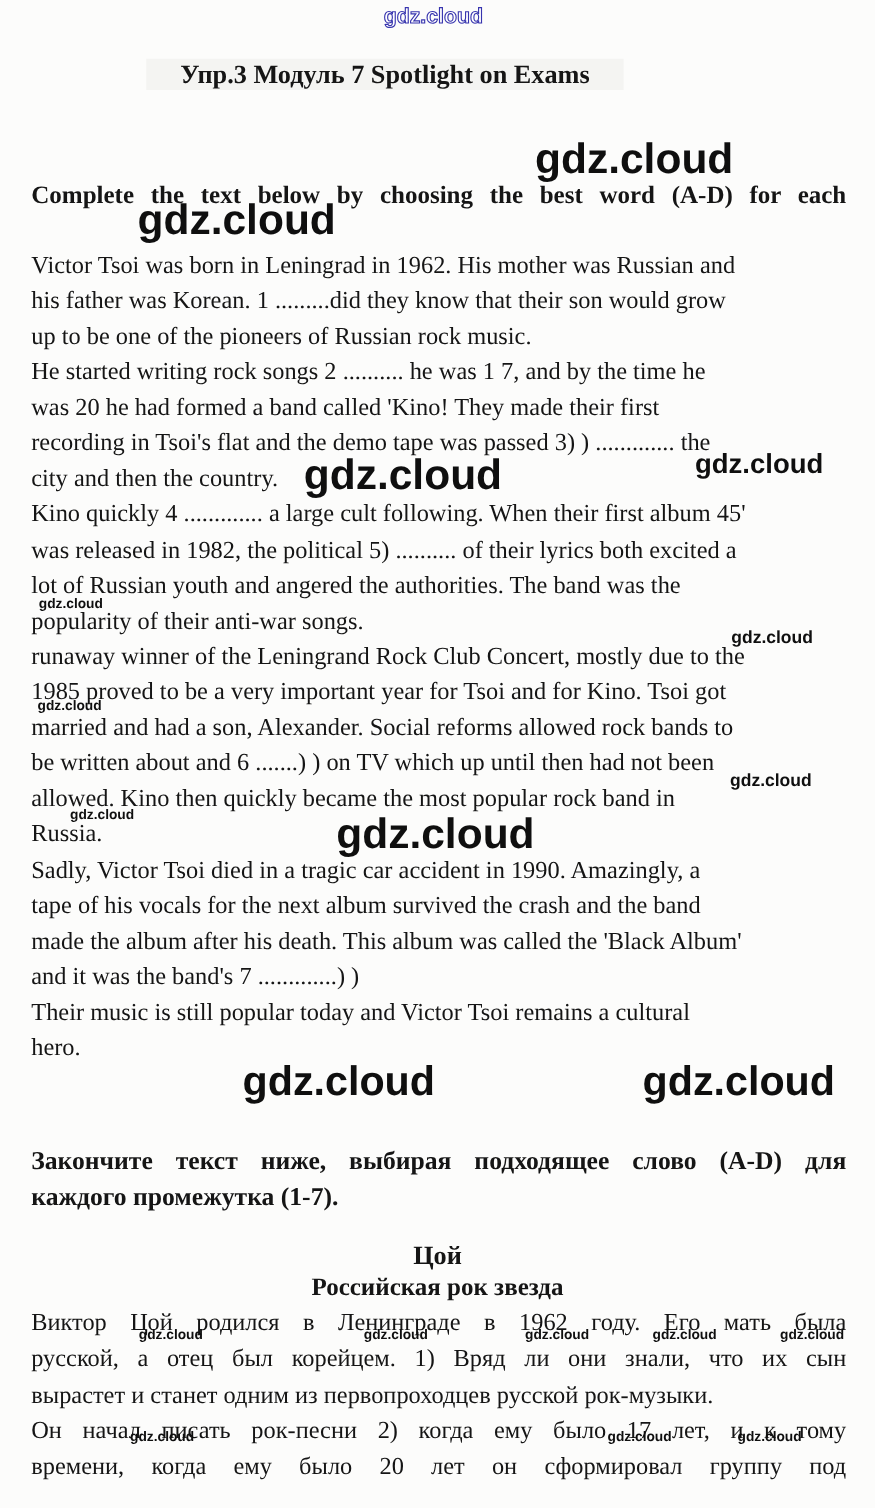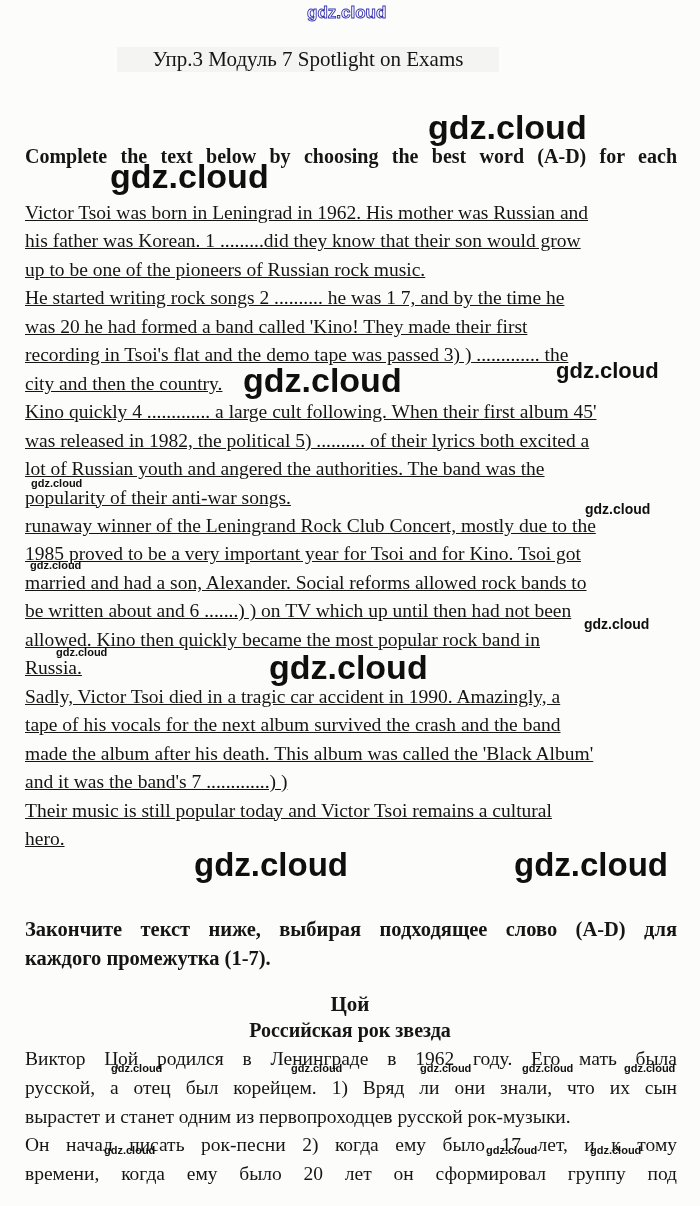--- a/index.html
+++ b/index.html
@@ -6,37 +6,37 @@
   body{
     width:700px;height:1206px;
     background:#fcfcfb;
     position:relative;
     overflow:hidden;
     font-family:"Liberation Serif","DejaVu Serif",serif;
     color:#151515;
   }
   .heading{
     position:absolute;top:47px;left:0;width:616px;
-    text-align:center;font-weight:normal;font-size:21px;
+    text-align:center;font-weight:bold;font-size:21px;
     background:linear-gradient(#f4f4f2,#f4f4f2) center/62% 100% no-repeat;
   }
   .task-en{
     position:absolute;left:25px;top:142px;width:652px;
     font-weight:bold;font-size:20px;line-height:28.5px;
   }
   .task-ru{
     position:absolute;left:25px;top:915px;width:652px;
     font-weight:bold;font-size:20.5px;line-height:29px;
   }
   .justify-line{text-align:justify;text-align-last:justify;}
   .text-en{
     position:absolute;left:25px;top:199px;width:655px;
     font-size:19.5px;line-height:28.45px;
   }
-  .en-line{white-space:nowrap;text-decoration:underline;}
+  .en-line{white-space:nowrap;}
   .text-ru{
     position:absolute;left:25px;top:1045px;width:652px;
     font-size:19.5px;line-height:28.8px;
   }
   .ru-title{
     position:absolute;top:992px;left:0;width:700px;
     text-align:center;font-weight:bold;font-size:21px;
   }
   .ru-subtitle{
     position:absolute;top:1019px;left:0;width:700px;

